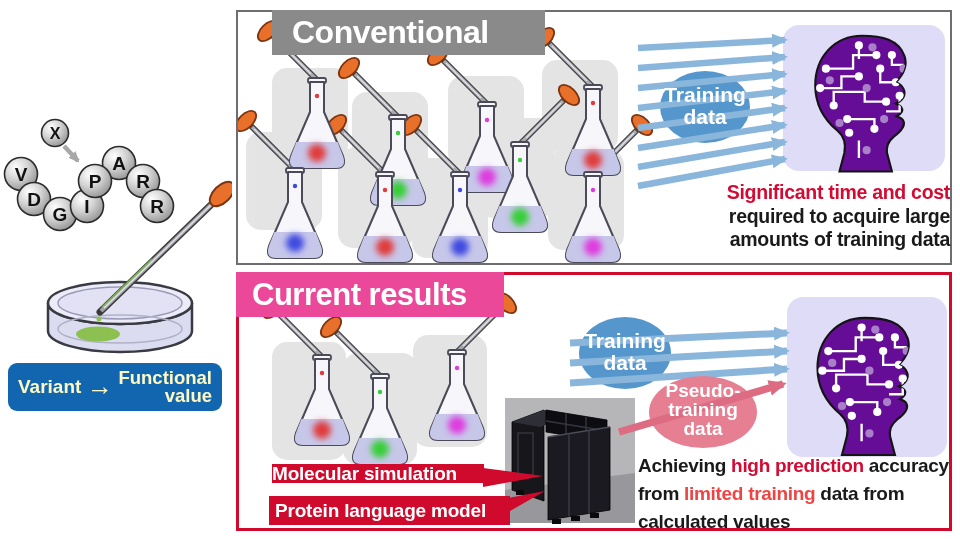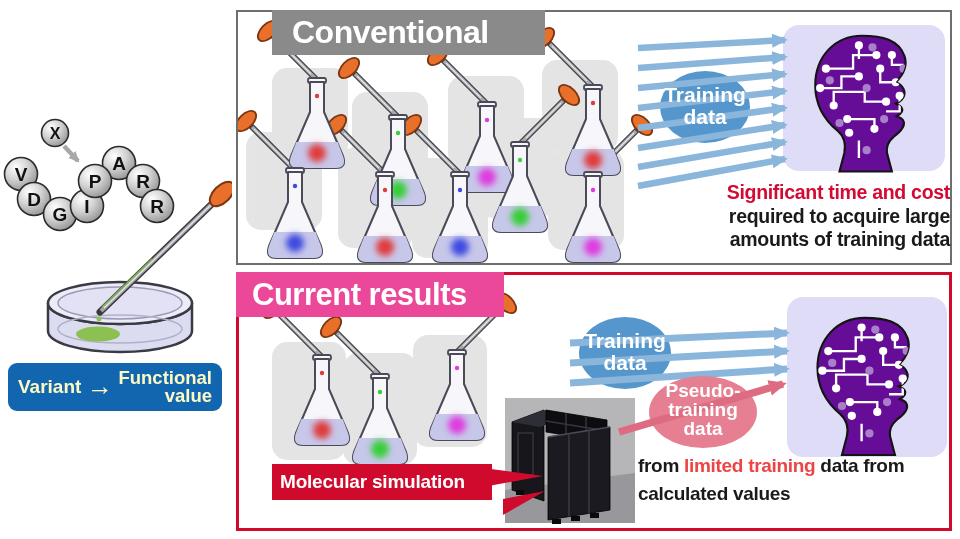--- a/index.html
+++ b/index.html
@@ -23,21 +23,21 @@
   .caption{position:absolute;font-weight:bold;color:#1a1a1a;letter-spacing:-0.3px;}
   #conv-caption{left:640px;top:181px;width:310px;text-align:right;
                 font-size:19.5px;line-height:23.5px;}
   #cur-caption{left:638px;top:452px;width:320px;text-align:left;
                font-size:19px;line-height:28px;}
   .redtext{color:#d30a33;}
   .capline{white-space:nowrap;}
   
   .method-label{position:absolute;background:#cf0a2c;color:#fff;font-weight:bold;
                 font-size:19px;display:flex;align-items:center;letter-spacing:-0.2px;}
-  #lab-molsim{left:272px;top:464px;width:212px;height:36px;padding-left:8px;}
+  #lab-molsim{left:272px;top:464px;width:212px;height:19px;}
   #lab-plm{left:269px;top:496px;width:235px;height:29px;padding-left:6px;}
   
   #variant-box{left:8px;top:363px;width:214px;height:48px;background:#1266b0;border-radius:9px;
                color:#fef9c3;font-weight:bold;display:flex;align-items:center;
                justify-content:space-between;padding:0 10px;box-sizing:border-box;}
   #variant-box .vlabel{font-size:19px;}
   #variant-box .varrow{font-size:26px;line-height:20px;margin-top:-3px;}
   #variant-box .vfunc{font-size:18.5px;line-height:18px;text-align:right;}
 </style>
 </head>
@@ -322,21 +322,27 @@
     </g>
   </svg>
   <div id="cur-title" class="titlebar" style="background-color: #ec4899;">
     <span>Current results</span>
   </div>
 </div>
 
 <div id="lab-molsim" class="method-label" style="background-color: rgb(207, 10, 44);">
   <span>Molecular simulation</span>
 </div>
+<div id="lab-plm" class="method-label" style="background-color: rgb(207, 10, 44);">
+  <span>Protein language model</span>
+</div>
 
 <div id="cur-caption" class="caption">
+  <div class="capline">
+    <span>Achieving </span><span class="redtext" style="color: rgb(211, 10, 51);">high prediction</span><span> accuracy</span>
+  </div>
   <div class="capline">
     <span>from </span><span class="redtext" style="color: #ef4444;">limited training</span><span> data from</span>
   </div>
   <div class="capline">calculated values</div>
 </div>
 
 </div>
 
 </body></html>

